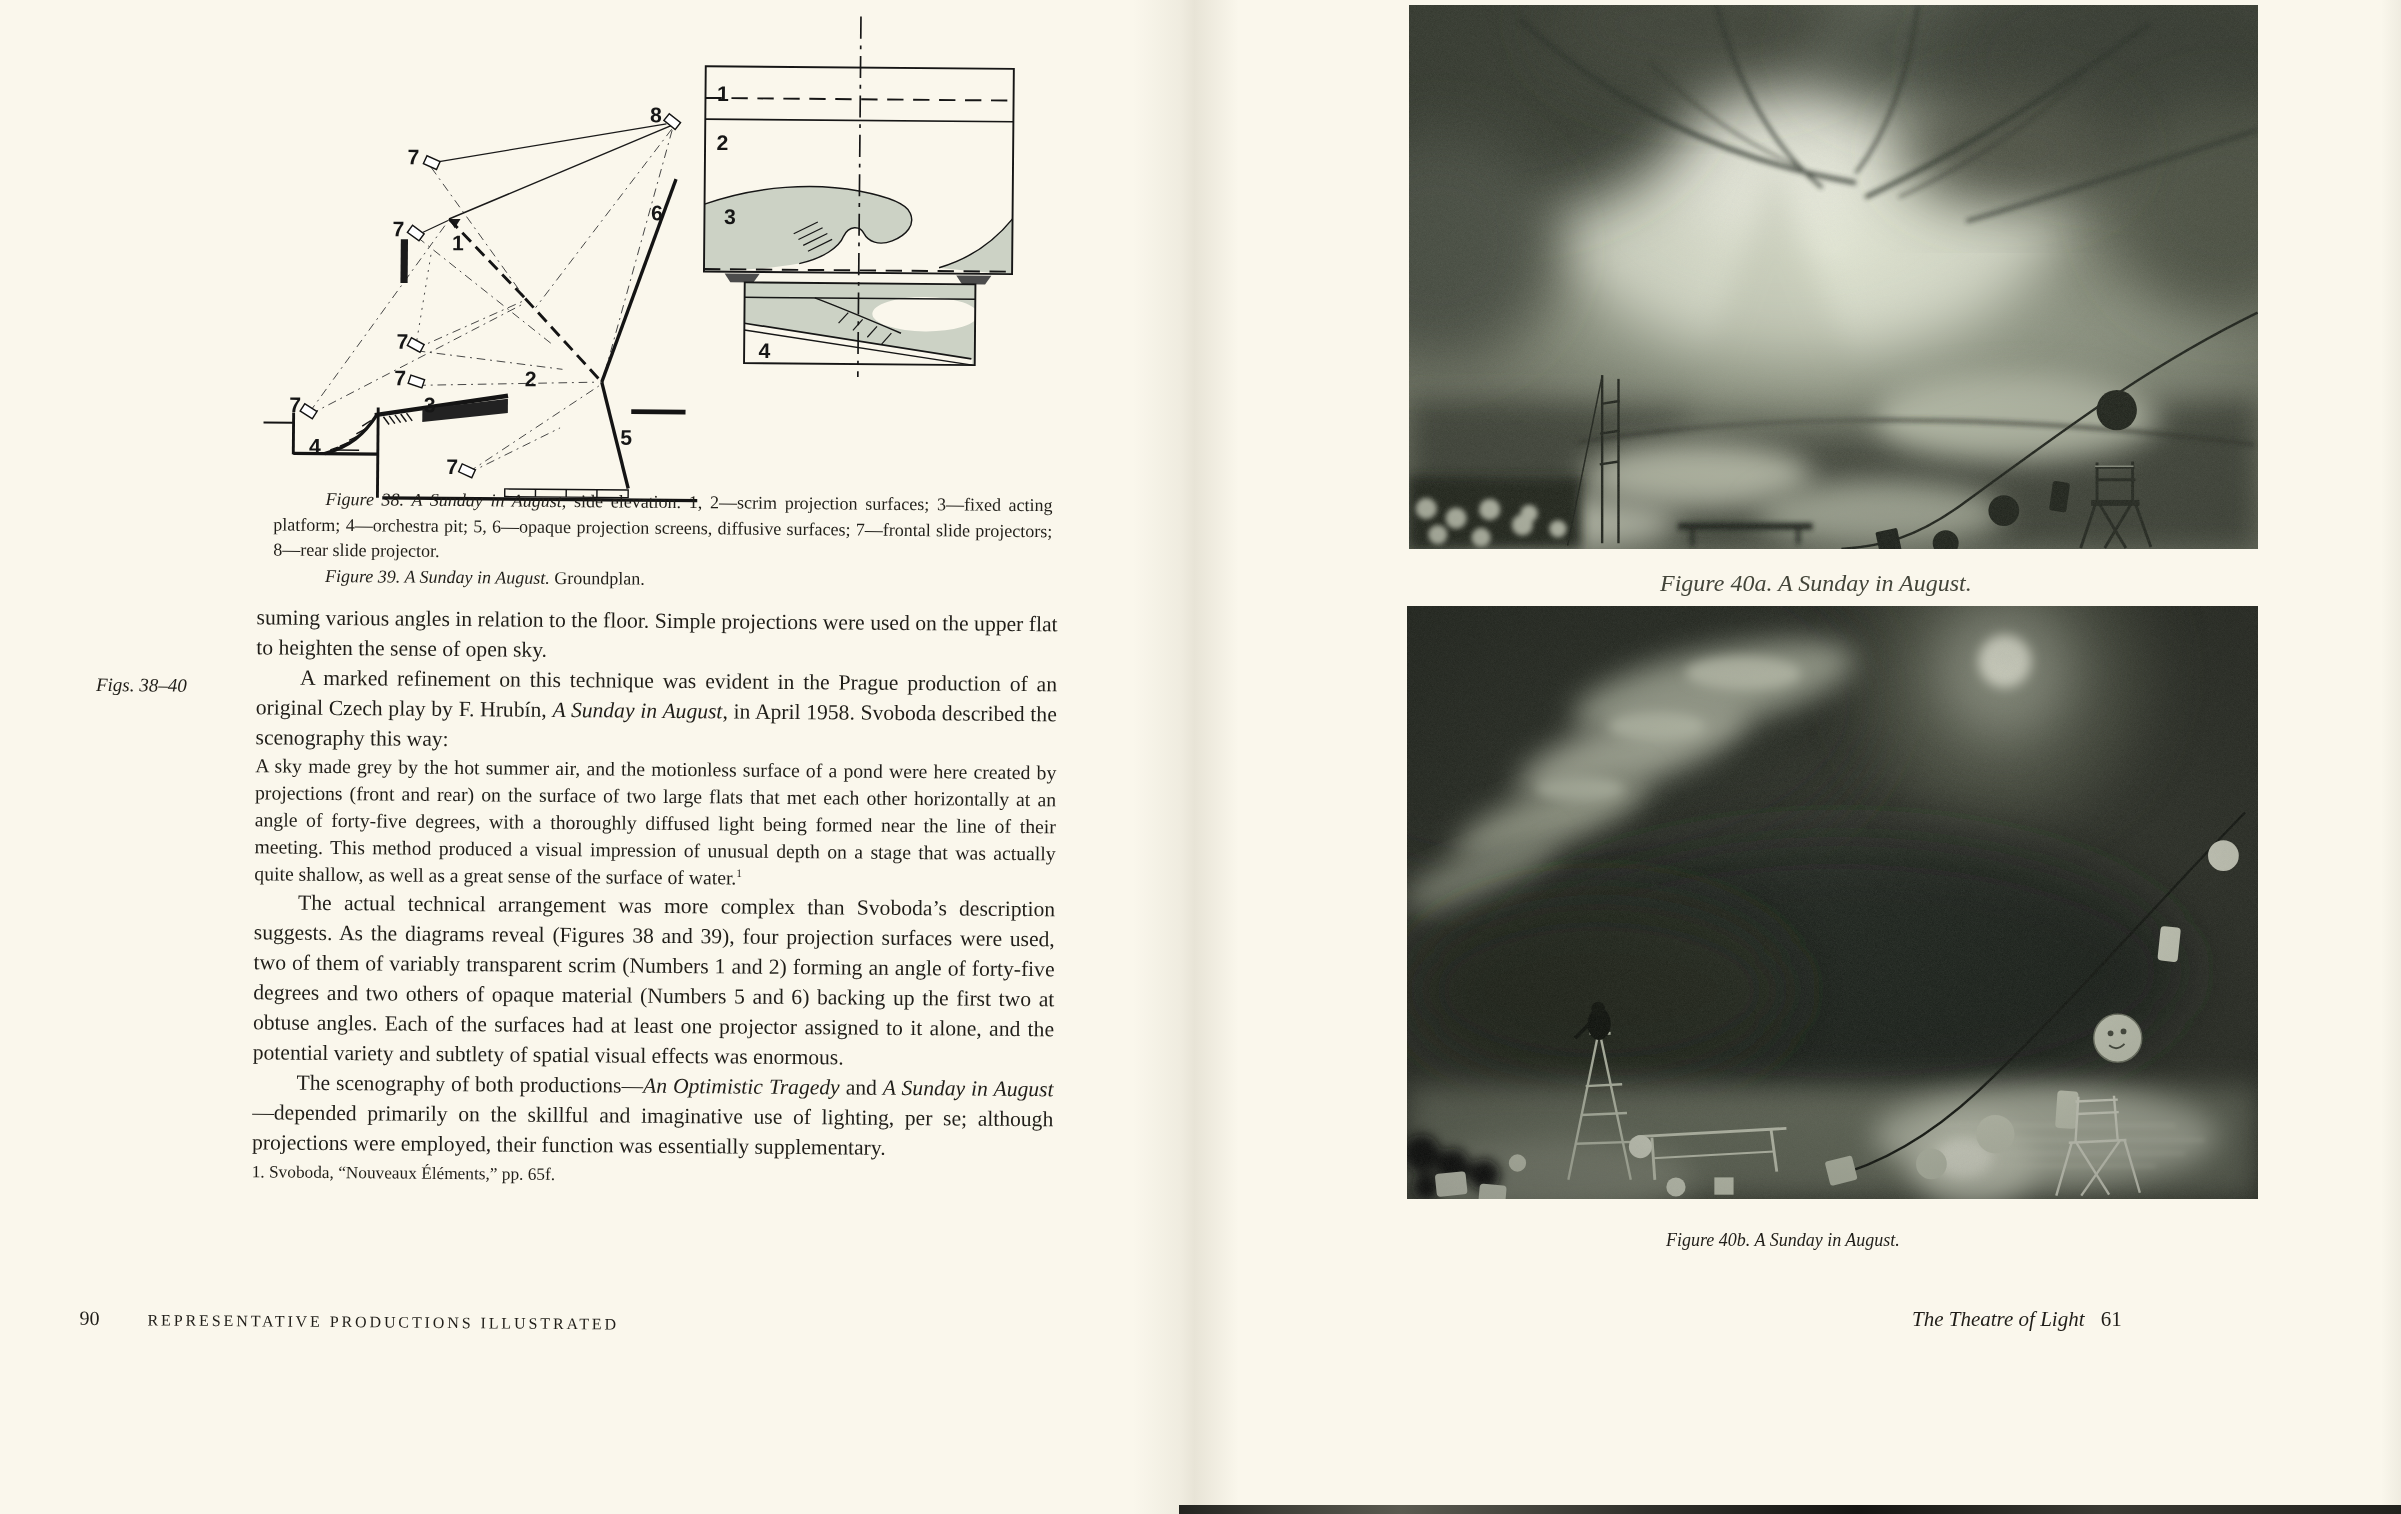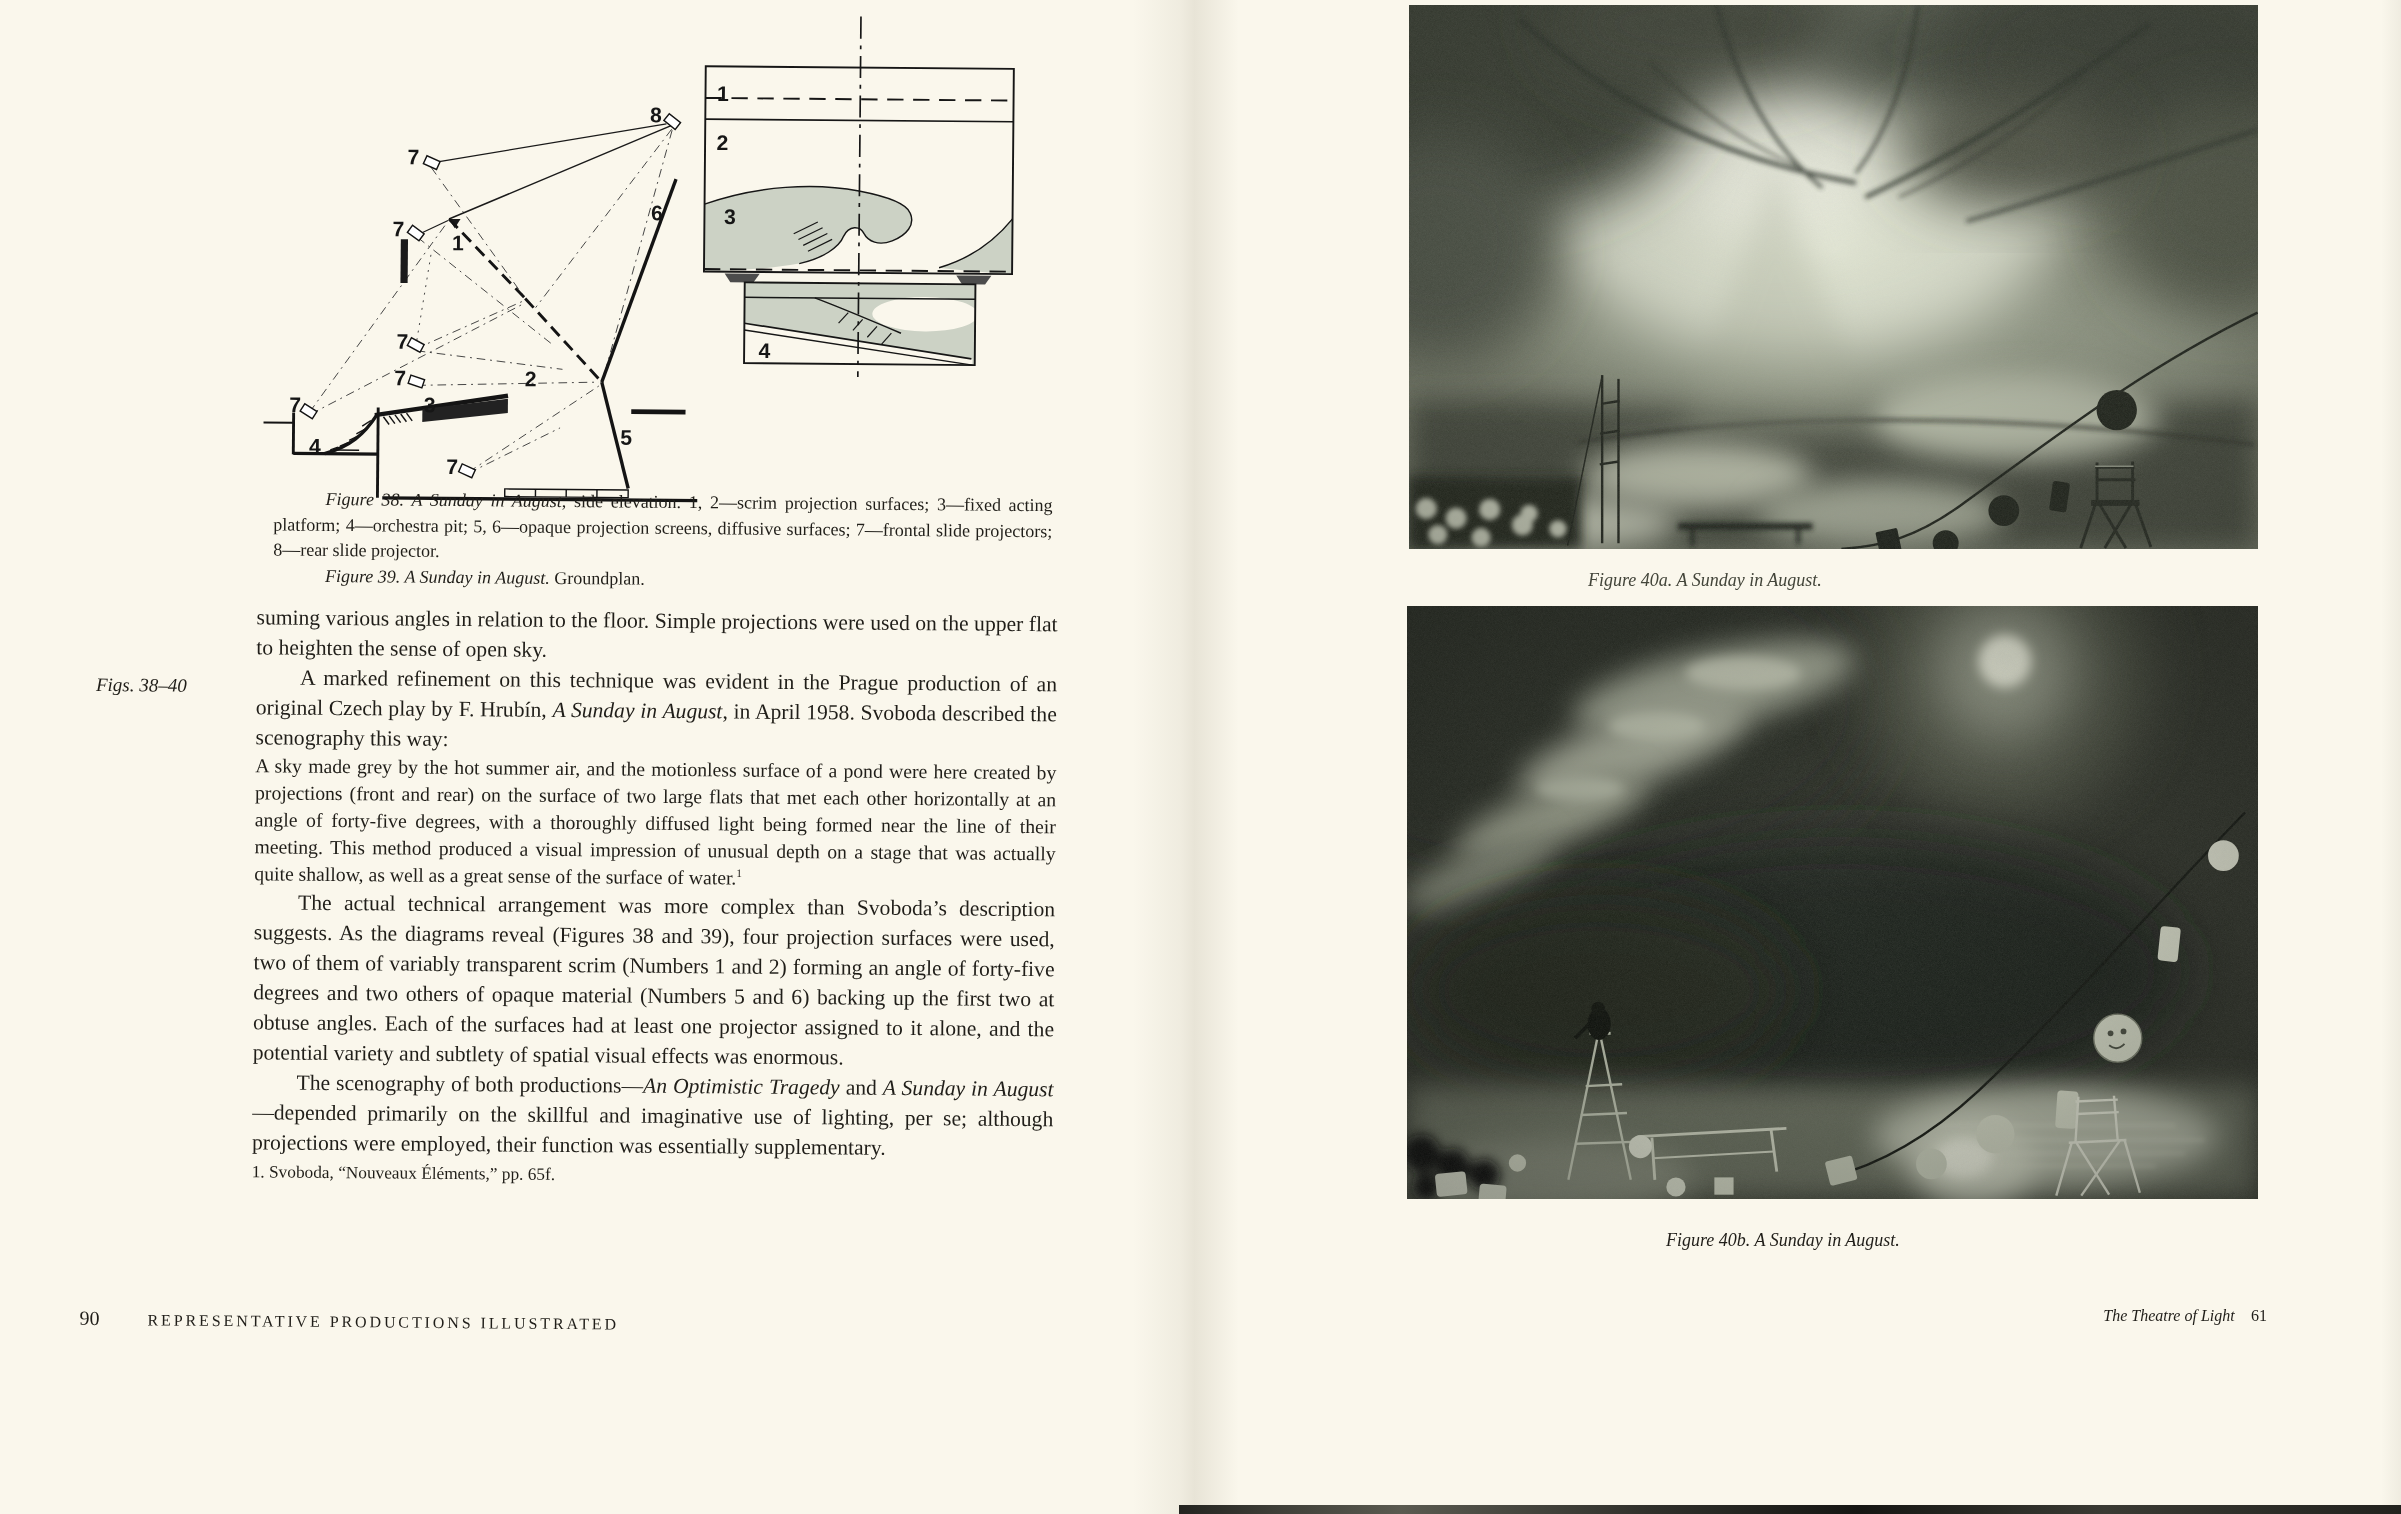--- a/index.html
+++ b/index.html
@@ -16,23 +16,23 @@
   #marginnote{position:absolute;left:102px;top:676px;font-style:italic;font-size:19px}
   #bodycol{position:absolute;left:262px;top:603px;width:801px;
            font-size:21.6px;line-height:30px;text-align:justify}
   #bodycol p{margin:0}
   .ind{text-indent:44px}
   #quote{margin:9.6px 0 9.6px 38px;font-size:19.7px;line-height:27px}
   #footnote{margin-top:22px;margin-left:43px;font-size:17.3px;text-align:left}
   sup{font-size:58%;line-height:0}
   #footerL{position:absolute;left:91px;top:1309px;font-size:20px;white-space:nowrap}
   #footerL .rh{font-size:16px;letter-spacing:2.9px;margin-left:48px}
-  #capA{position:absolute;left:1588px;top:570px;font-size:18px;font-style:italic;color:#43453a;white-space:nowrap}
+  #capA{position:absolute;left:1660px;top:570px;font-size:24px;font-style:italic;color:#43453a;white-space:nowrap}
   #capB{position:absolute;left:1666px;top:1230px;font-size:18px;font-style:italic;white-space:nowrap}
-  #footerR{position:absolute;left:1988px;top:1307px;width:279px;text-align:right;font-size:16px;white-space:nowrap}
+  #footerR{position:absolute;left:1912px;top:1307px;width:279px;text-align:left;font-size:21px;white-space:nowrap}
   #footerR .rh{font-style:italic}
   #footerR .pn{margin-left:16.3px}
   #photoA{position:absolute;left:1409px;top:4.8px;width:849px;height:544px}
   #photoB{position:absolute;left:1407px;top:606px;width:851px;height:593px}
   #gutter{position:absolute;left:1133px;top:0;width:106px;height:1514px;
           background:linear-gradient(90deg,rgba(100,90,60,0) 0%,rgba(100,90,60,.07) 45%,rgba(100,90,60,.12) 58%,rgba(100,90,60,0) 100%)}
   #rightedge{position:absolute;left:2381px;top:0;width:32px;height:1514px;
           background:linear-gradient(90deg,rgba(80,70,50,0),rgba(80,70,50,.10))}
   #edgestrip{position:absolute;left:1179px;top:1505px;width:1234px;height:9.6px;
           background:linear-gradient(90deg,#23231f 0%,#3f3f38 8%,#5a5a50 18%,#30302b 38%,#161613 55%,#3a3a33 75%,#21211d 100%)}

